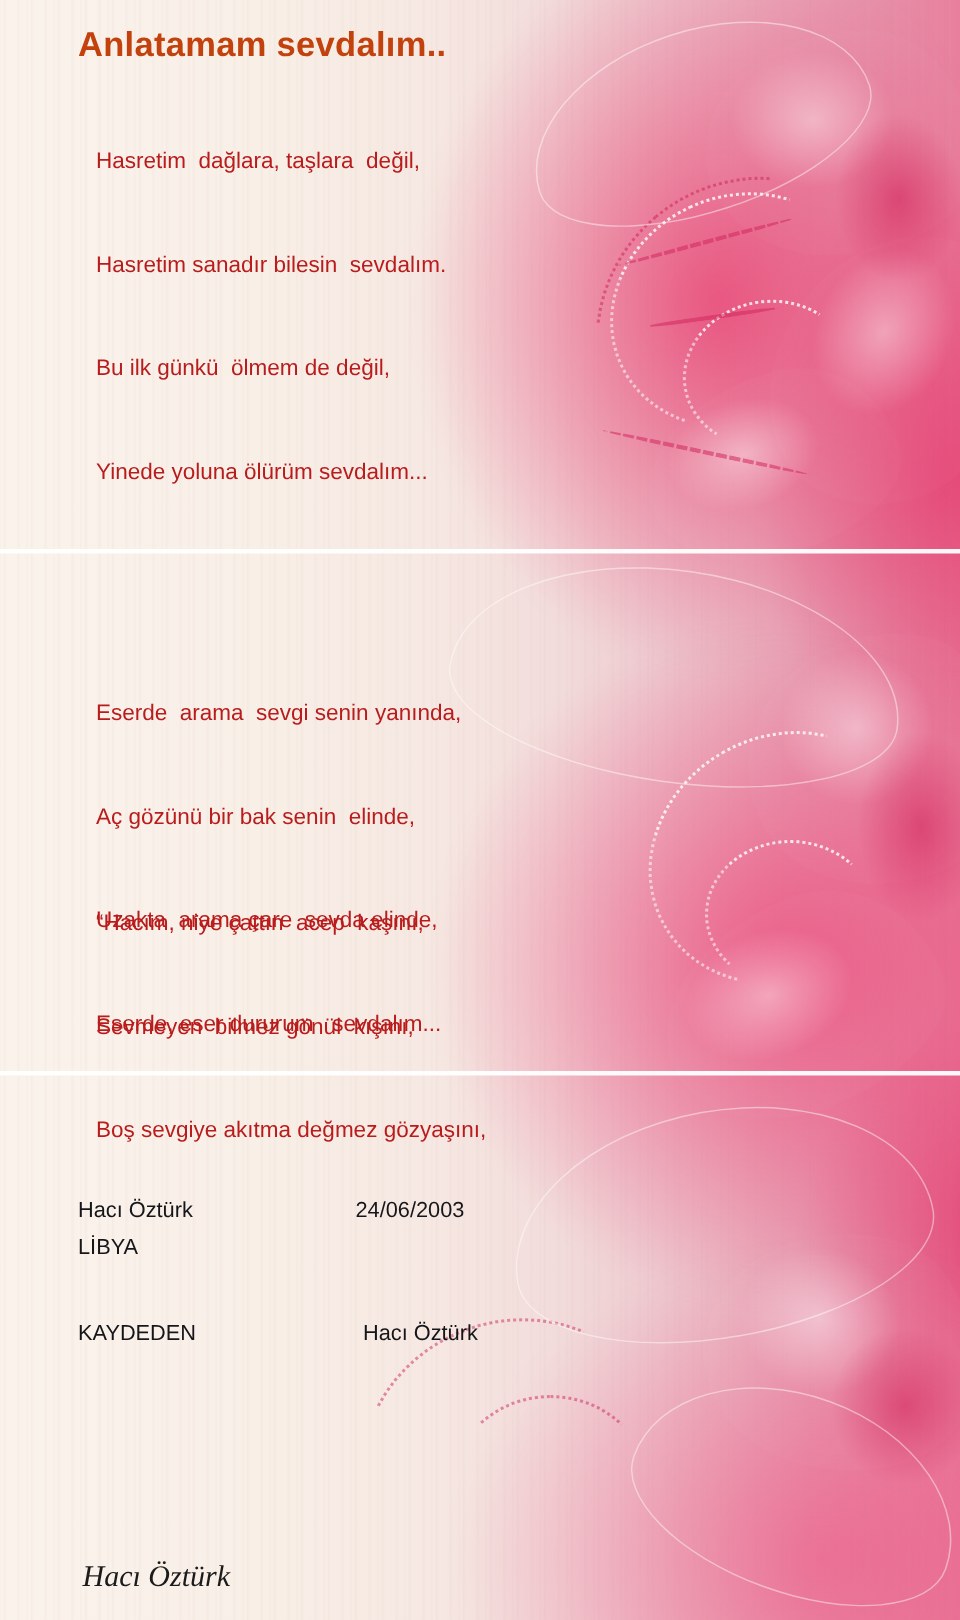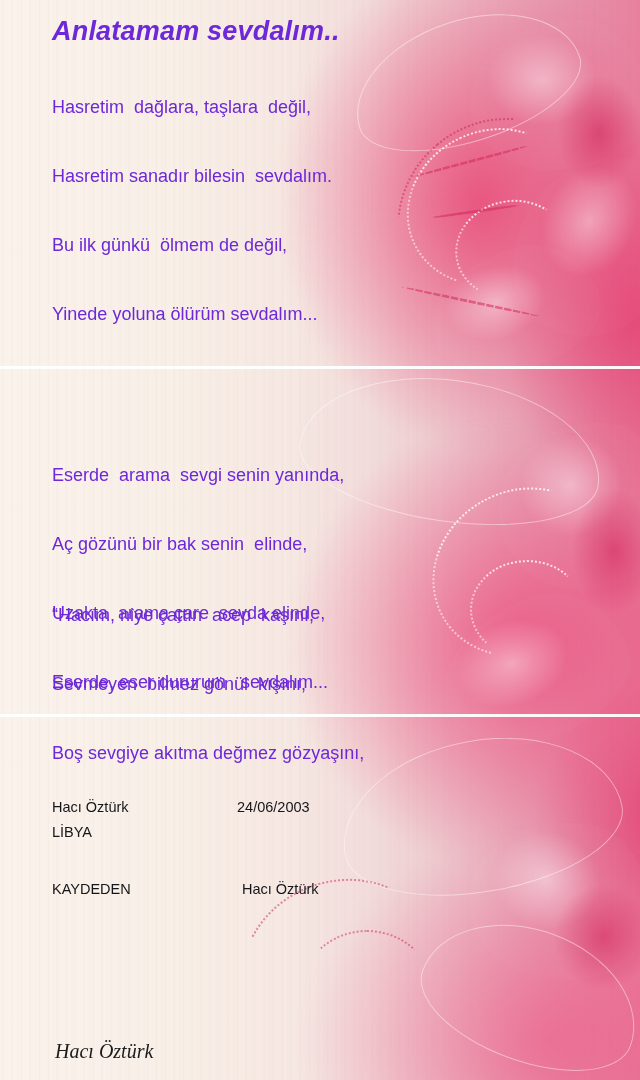--- a/index.html
+++ b/index.html
@@ -129,31 +129,30 @@
 
   
   .content {
     position: absolute;
     inset: 0;
   }
   .title {
     position: absolute;
     left: 52px;
     top: 16px;
-    font-size: 27px;
+    font-size: 23px;
     font-weight: bold;
-    color: #6d28d9;
+    color: #c2410c;
     letter-spacing: .2px;
-    font-style: italic;
   }
   .stanza {
     position: absolute;
-    left: 52px;
-    font-size: 18px;
-    color: #6d28d9;
+    left: 64px;
+    font-size: 15px;
+    color: #b91c1c;
     line-height: 23px;
     white-space: pre;
   }
   .line {
     white-space: pre;
   }
   .credits {
     position: absolute;
     left: 52px;
     font-size: 14.5px;

